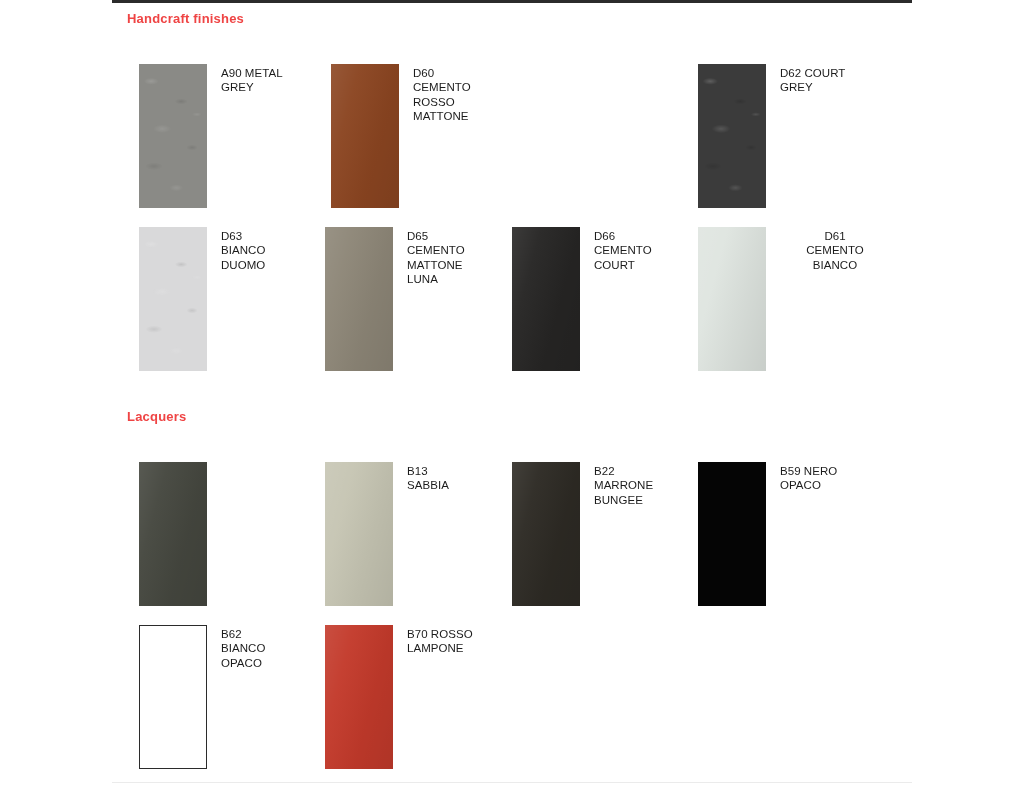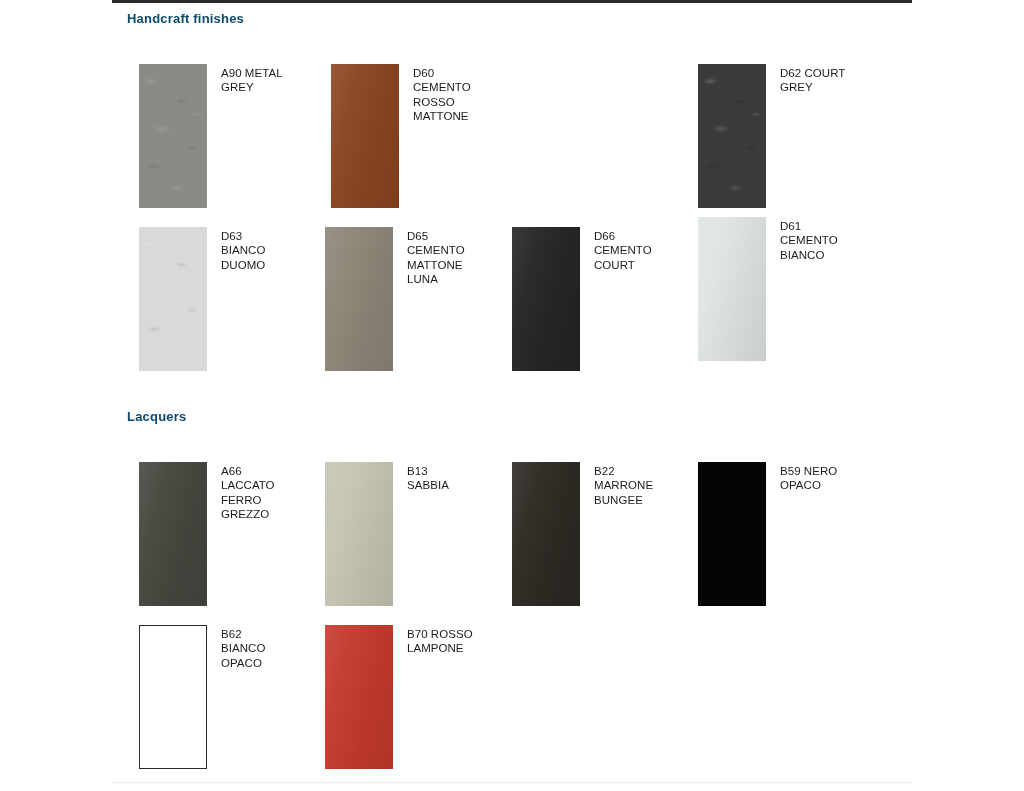--- a/index.html
+++ b/index.html
@@ -42,21 +42,21 @@
     width: 800px;
     height: 1px;
     background: #ebebeb;
   }
 
   .section-title {
     position: absolute;
     left: 127px;
     font-size: 13px;
     font-weight: bold;
-    color: #0c4a6e;
+    color: #ef4444;
     letter-spacing: 0.2px;
     white-space: nowrap;
   }
   .section-title.handcraft { top: 11px; }
   .section-title.lacquers  { top: 409px; }
 
   .cell {
     position: absolute;
     top: 0;
     display: block;
@@ -159,35 +159,31 @@
 CEMENTO
 MATTONE
 LUNA</div>
   </div>
   <div class="cell" style="left:512px; top:227px; width:190px; height:144px;">
     <div class="swatch tex-sheen" style="background-color:#262524;"></div>
     <div class="swatch-label">D66
 CEMENTO
 COURT</div>
   </div>
-  <div class="cell" style="left:698px; top:217px; width:190px; height:144px;">
+  <div class="cell" style="left:698px; top:227px; width:190px; height:144px;text-align:center;">
     <div class="swatch tex-sheen" style="background-color:#dfe5e0;"></div>
     <div class="swatch-label">D61
 CEMENTO
 BIANCO</div>
   </div>
 
   <div class="section-title lacquers">Lacquers</div>
 
   <div class="cell" style="left:139px; top:462px; width:190px; height:144px;">
     <div class="swatch tex-sheen" style="background-color:#45473f;"></div>
-    <div class="swatch-label">A66
-LACCATO
-FERRO
-GREZZO</div>
   </div>
   <div class="cell" style="left:325px; top:462px; width:190px; height:144px;">
     <div class="swatch tex-sheen" style="background-color:#c6c5b3;"></div>
     <div class="swatch-label">B13
 SABBIA</div>
   </div>
   <div class="cell" style="left:512px; top:462px; width:190px; height:144px;">
     <div class="swatch tex-sheen" style="background-color:#2d2a24;"></div>
     <div class="swatch-label">B22
 MARRONE

